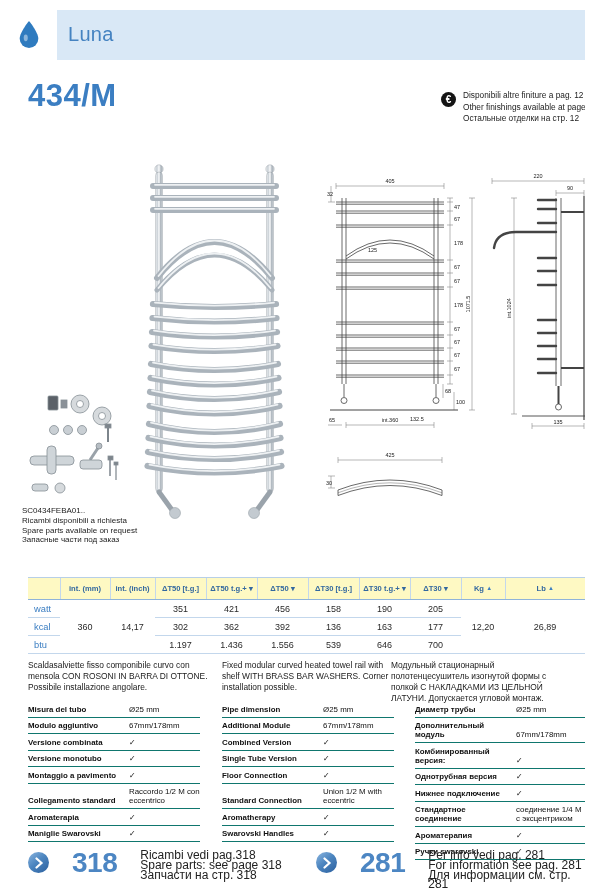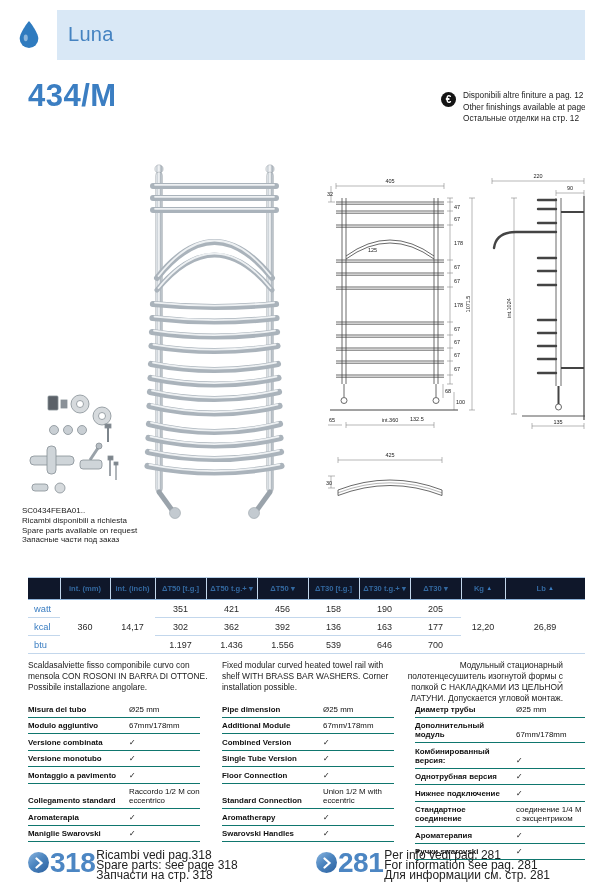--- a/index.html
+++ b/index.html
@@ -24,40 +24,40 @@
   .spares-art{position:absolute;left:20px;top:390px;}
   .spares-text{position:absolute;left:22px;top:506px;}
   .spares-text span{display:block;font-size:8px;line-height:9.8px;color:#222;}
   .front{position:absolute;left:326px;top:172px;}
   .shelf{position:absolute;left:326px;top:448px;}
   .side{position:absolute;left:486px;top:168px;}
   svg text{font-family:"Liberation Sans",sans-serif;fill:#222;}
 
   
   .perf{position:absolute;left:28px;top:577px;width:557px;border-collapse:collapse;table-layout:fixed;}
-  .perf th{background:#0f172a;color:#33689f;font-size:7.6px;font-weight:bold;height:21px;
+  .perf th{background:#fef9c3;color:#33689f;font-size:7.6px;font-weight:bold;height:21px;
            border-top:1px solid #b7cfe7;border-bottom:1px solid #8fb3d9;padding:0 1px;text-align:center;}
   .perf th + th{border-left:1px solid #c3d7ec;}
   .perf td{font-size:9px;text-align:center;height:15px;border-bottom:1px solid #c3d7ec;color:#2a2a2a;}
   .perf td.rl{color:#3b7ec2;text-align:left;padding-left:6px;font-size:9.3px;}
   .tri{color:#3b7ec2;font-size:6px;vertical-align:1px;}
 
   
   .desc{position:absolute;top:652px;width:180px;font-size:8.4px;line-height:11px;color:#1a1a1a;}
-  .desc.c1{left:28px;}.desc.c2{left:222px;}.desc.c3{left:391px;width:172px;text-align:right;}
+  .desc.c1{left:28px;}.desc.c2{left:222px;}.desc.c3{left:391px;width:172px;}
 
   
   .spec-col{position:absolute;top:701px;width:172px;}
   .spec-col.c1{left:28px;}.spec-col.c2{left:222px;}.spec-col.c3{left:415px;}
   .spec-row{display:flex;align-items:flex-end;border-bottom:1px solid #0f766e;padding:3.5px 0 3px;}
   .spec-row .lb{flex:0 0 57%;font-size:7.9px;font-weight:bold;color:#111;padding-right:3px;}
   .spec-row .vl{flex:1;font-size:7.9px;color:#111;}
 
   
-  .fgroup{position:absolute;top:846px;display:flex;gap:1px;}
+  .fgroup{position:absolute;top:846px;display:flex;gap:23px;}
   .fgroup.left{left:28px;}.fgroup.right{left:316px;}
   .chev{flex:0 0 21px;width:21px;height:21px;border-radius:50%;margin-top:6px;
         background:linear-gradient(140deg,#8cb6e0 0%,#4d86c0 45%,#2a5f9e 100%);
         display:flex;align-items:center;justify-content:center;}
   .pnum{font-size:28px;font-weight:bold;color:#4c86c3;line-height:34px;letter-spacing:-.5px;}
   .flines{margin-top:5px;}
   .flines span{display:block;font-size:12px;line-height:9.8px;color:#222;}
 </style>
 </head>
 <body>

